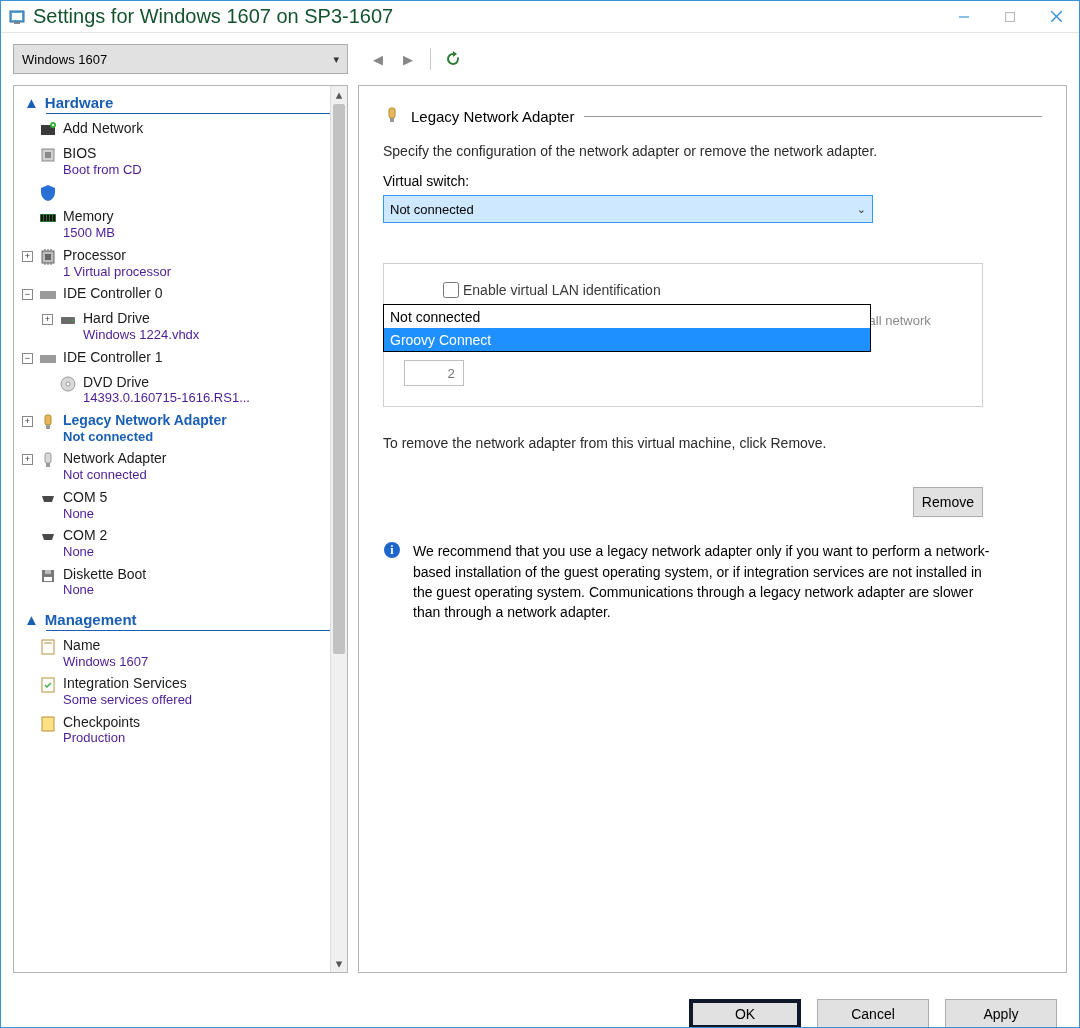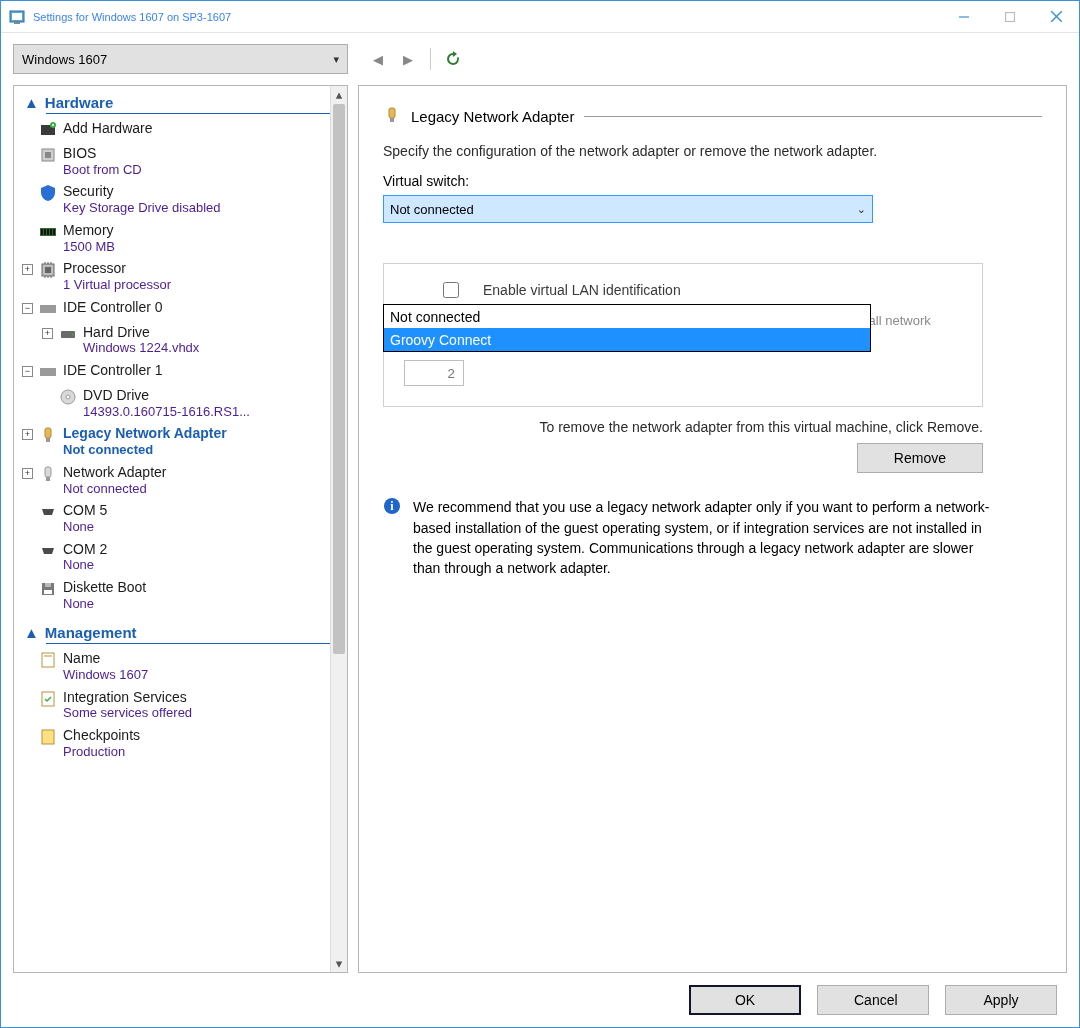--- a/index.html
+++ b/index.html
@@ -1,19 +1,19 @@
 <!DOCTYPE html>
 <html><head>
 <meta charset="utf-8">
 <style>
 * { box-sizing: border-box; margin: 0; padding: 0; }
 body { font-family: "Segoe UI", Tahoma, sans-serif; font-size: 13px; background: #fff; color: #000; width: 1080px; height: 1028px; overflow: hidden; border: 1px solid #3a91d6; }
 .titlebar { height: 32px; background: #fff; display: flex; align-items: center; padding: 0 0 0 8px; border-bottom: 1px solid #e5e5e5; }
 .titlebar .app-icon { width:16px; height:16px; margin-right:8px; display:inline-flex; }
-.titlebar .title { flex:1; font-size:11px; color:#3b82f6; }
+.titlebar .title { flex:1; font-size:20px; color:#14532d; }
 .titlebar .winbtn { width:46px; height:32px; display:flex; align-items:center; justify-content:center; color:#555; cursor:pointer; }
 .toolbar { height:52px; display:flex; align-items:center; padding:8px 12px; gap:8px; }
 .vm-select { width:335px; height:30px; border:1px solid #adadad; background:#e1e1e1; display:flex; align-items:center; padding:0 8px; justify-content:space-between; cursor:pointer; }
 .navbtns { display:flex; align-items:center; gap:2px; margin-left:8px; }
 .navbtn { width:28px; height:28px; display:flex; align-items:center; justify-content:center; color:#888; cursor:pointer; }
 .divider { width:1px; height:22px; background:#ccc; margin:0 6px; }
 .refresh { color:#2e7d32; }
 .body { display:flex; height:calc(100% - 32px - 52px - 54px); padding:0 12px 0 12px; gap:10px; }
 .tree { width:335px; border:1px solid #b5b5b5; background:#fff; overflow:hidden; position:relative; }
 .tree-scrollbar { position:absolute; right:0; top:0; bottom:0; width:17px; background:#f0f0f0; border-left:1px solid #ddd; }
@@ -34,31 +34,31 @@
 .pane { flex:1; border:1px solid #b5b5b5; background:#fff; padding:20px 24px; position:relative; overflow:hidden;}
 .pane h2 { font-size:15px; font-weight:normal; display:flex; align-items:center; gap:10px; margin-bottom:16px;}
 .h2rule { flex:1; height:1px; background:#999;}
 .desc { font-size:14px; color:#2b2b2b; margin-bottom:14px;}
 .formlabel { font-size:14px; margin-bottom:6px;}
 .combo { width:490px; height:28px; border:1px solid #3399ff; background:#cde8ff; display:flex; align-items:center; justify-content:space-between; padding:0 6px; cursor:pointer; position:relative; z-index:10;}
 .combo-drop { position:absolute; left:24px; top:218px; width:488px; border:1px solid #000; background:#fff; z-index:20;}
 .opt { height:23px; display:flex; align-items:center; padding:0 6px; font-size:14px; cursor:pointer;}
 .opt.hl { background:#1e90ff; color:#fff;}
 .groupbox { border:1px solid #d0d0d0; margin-top:40px; padding:18px 20px 20px 20px; width:600px;}
-.chk { display:flex; align-items:center; gap:24px; font-size:14px; color:#3a3a3a;padding-left:39px;}
+.chk { display:flex; align-items:center; gap:4px; font-size:14px; color:#3a3a3a;padding-left:39px;}
 .chk input { width:16px; height:16px;}
 .muted { color:#8a8a8a; font-size:13px; margin-top:14px; line-height:1.4;}
 .smallinput { width:60px; height:26px; border:1px solid #bfbfbf; background:#fff; text-align:right; padding:0 8px; margin-top:12px; color:#777;}
-.removebar { display:flex; justify-content:flex-end; align-items:center; margin-top:12px; width:600px;}
-.btn { height:30px; border:1px solid #adadad; background:#e1e1e1; padding:0 36px; cursor:pointer; font-size:14px;}
+.removebar { display:flex; justify-content:flex-start; align-items:center; margin-top:28px; width:600px;}
+.btn { height:30px; border:1px solid #adadad; background:#e1e1e1; padding:0 8px; cursor:pointer; font-size:14px;margin-top:28px;}
 .info { display:flex; gap:12px; margin-top:24px; width:610px;}
 .info .txt { font-size:14px; line-height:1.45;}
 .footer { height:54px; display:flex; justify-content:flex-end; align-items:center; padding:0 22px; gap:16px;}
 .footer .btn { width:112px;}
-.footer .btn.primary { border:2px solid #0f172a;}
+.footer .btn.primary { border:4px solid #0f172a;}
 .chev { font-size:11px; color:#333;}
 </style>
 </head>
 <body>
 
 <div class="titlebar">
   <span class="app-icon">
     <svg width="16" height="16" viewBox="0 0 16 16">
         <rect x="1" y="2" width="14" height="11" fill="#5aa7d6" stroke="#2a6fa0"></rect>
         <rect x="3" y="4" width="10" height="7" fill="#fff"></rect>
@@ -113,21 +113,21 @@
       <div class="node">
         <span class="exp blank"></span>
         <span class="icn">
             <svg width="18" height="18" viewBox="0 0 18 18">
               <rect x="2" y="4" width="14" height="10" fill="#3a3a3a"></rect>
               <rect x="11" y="1" width="6" height="6" rx="3" fill="#3cb043"></rect>
               <path d="M13 4h2M14 3v2" stroke="#fff" stroke-width="1.2"></path>
             </svg>
           </span>
         <div class="labels">
-            <span class="lbl">Add Hardware</span>
+            <span class="lbl">Add Network</span>
           </div>
       </div>
 
       <div class="node">
         <span class="exp blank"></span>
         <span class="icn">
             <svg width="18" height="18" viewBox="0 0 18 18">
               <rect x="3" y="3" width="12" height="12" fill="#d0d0d0" stroke="#888"></rect>
               <rect x="6" y="6" width="6" height="6" fill="#888"></rect>
             </svg>
@@ -138,24 +138,20 @@
           </div>
       </div>
 
       <div class="node">
         <span class="exp blank"></span>
         <span class="icn">
             <svg width="18" height="18" viewBox="0 0 18 18">
               <path d="M9 1l7 3v4c0 5-3 8-7 9-4-1-7-4-7-9V4z" fill="#2a6fd6"></path>
             </svg>
           </span>
-        <div class="labels">
-            <span class="lbl">Security</span>
-            <span class="sub">Key Storage Drive disabled</span>
-          </div>
       </div>
 
       <div class="node">
         <span class="exp blank"></span>
         <span class="icn">
             <svg width="18" height="18" viewBox="0 0 18 18">
               <rect x="1" y="5" width="16" height="8" fill="#2f6f2f"></rect>
               <rect x="2" y="6" width="2" height="6" fill="#111"></rect>
               <rect x="5" y="6" width="2" height="6" fill="#111"></rect>
               <rect x="8" y="6" width="2" height="6" fill="#111"></rect>

